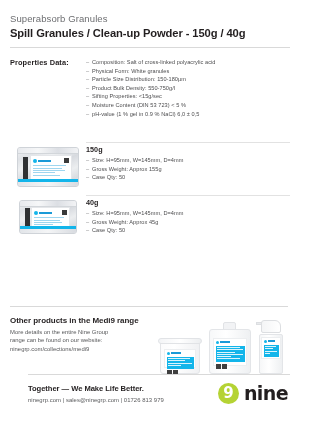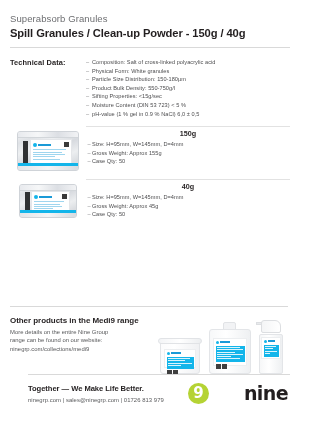--- a/index.html
+++ b/index.html
@@ -74,21 +74,21 @@
     line-height: 8.6px;
     letter-spacing: 0.05px;
   }
   .dash {
     width: 6px;
     flex: 0 0 6px;
     color: #808285;
   }
 
   
-  .variants { margin-top: 8px; text-align: center; }
+  .variants { margin-top: 24px; }
   .variant {
     display: flex;
     align-items: flex-start;
     min-height: 52px;
   }
   .variant-media {
     width: 76px;
     flex: 0 0 76px;
     display: flex;
     align-items: flex-start;
@@ -403,36 +403,35 @@
     line-height: 1;
     font-family: "DejaVu Sans", sans-serif;
   }
   .brand-word {
     font-size: 19px;
     font-weight: bold;
     color: #231f20;
     letter-spacing: -0.6px;
     line-height: 1;
     font-family: "DejaVu Sans", sans-serif;
-    margin-left: 30px;
   }
 </style>
 </head>
 <body>
 
 <div class="page">
 
   <div class="header">
     <div class="eyebrow">Superabsorb Granules</div>
     <div class="title">Spill Granules / Clean-up Powder - 150g / 40g</div>
   </div>
   <div class="rule rule-head"></div>
 
   <div class="tech">
-    <div class="tech-label">Technical Data:</div>
+    <div class="tech-label">Properties Data:</div>
     <div class="spec-list">
       <div class="spec-row">
         <span class="dash">–</span>
         <span>Composition: Salt of cross-linked polyacrylic acid</span>
       </div>
       <div class="spec-row">
         <span class="dash">–</span>
         <span>Physical Form: White granules</span>
       </div>
       <div class="spec-row">

